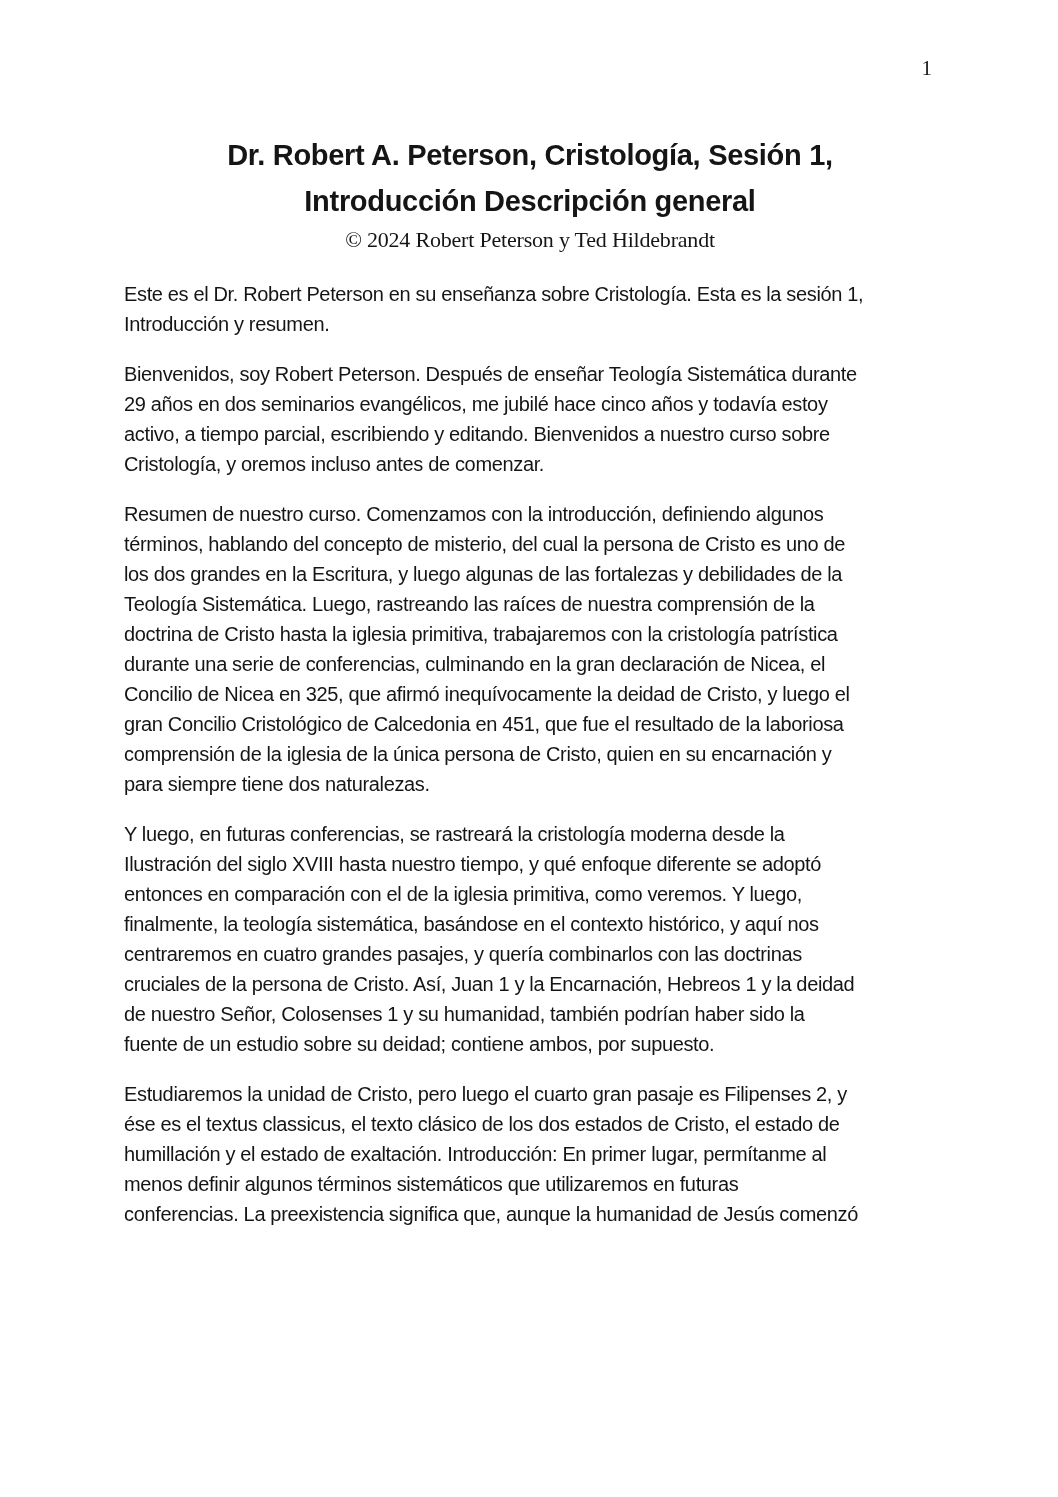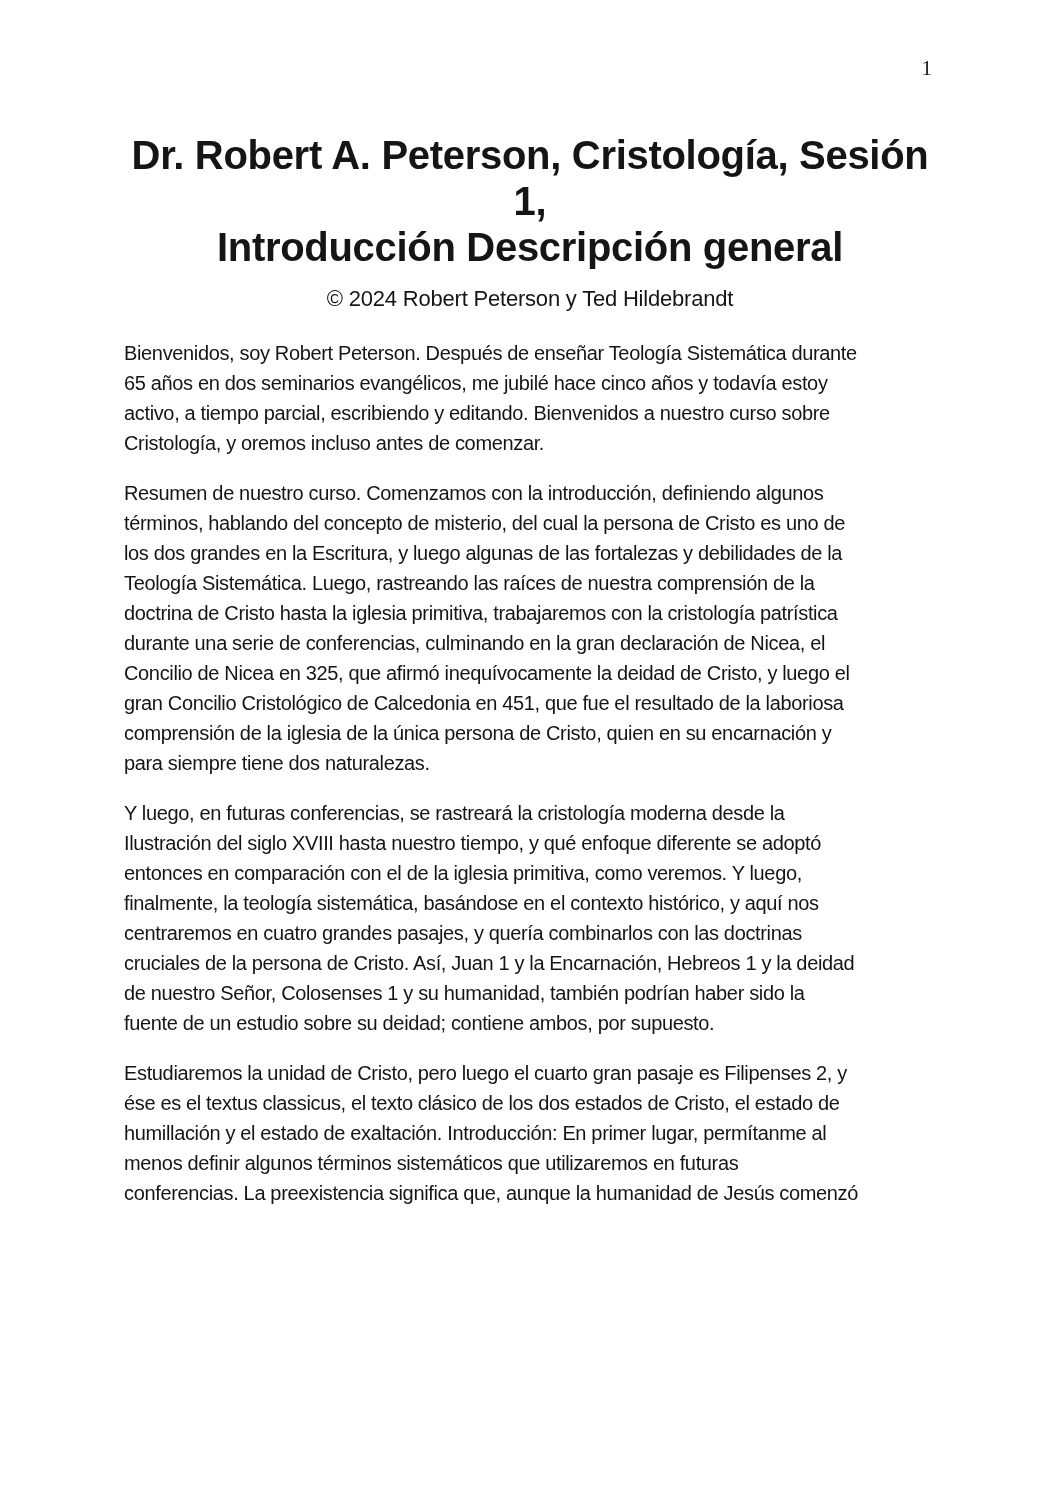--- a/index.html
+++ b/index.html
@@ -30,36 +30,37 @@
     line-height: 24px;
     color: var(--text);
   }
 
   .content {
     margin: 0 122px 0 124px; 
   }
 
   .doc-title {
     margin-top: 132px;
-    font-size: 40px;
+    font-size: 29px;
     font-weight: 700;
     line-height: 46px;
     text-align: center;
     letter-spacing: -0.3px;
     white-space: pre-line;
     color: var(--text);
   }
 
   .copyright {
-    margin-top: 16px;
+    margin-top: 3px;
     font-size: 22px;
     line-height: 26px;
     text-align: center;
     letter-spacing: -0.2px;
     white-space: pre-line;
+    font-family: Liberation Serif, serif;
   }
 
   .body-text {
     margin-top: 26px;
     font-size: 20px;
     line-height: 30px;
     letter-spacing: -0.35px;
   }
 
   .body-text p {
@@ -77,22 +78,24 @@
 
   <div class="content">
 
     <header>
       <h1 class="doc-title">Dr. Robert A. Peterson, Cristología, Sesión 1,
 Introducción Descripción general</h1>
       <div class="copyright">© 2024 Robert Peterson y Ted Hildebrandt</div>
     </header>
 
     <main class="body-text">
+      <p>Este es el Dr. Robert Peterson en su enseñanza sobre Cristología. Esta es la sesión 1,
+Introducción y resumen.</p>
       <p>Bienvenidos, soy Robert Peterson. Después de enseñar Teología Sistemática durante
-65 años en dos seminarios evangélicos, me jubilé hace cinco años y todavía estoy
+29 años en dos seminarios evangélicos, me jubilé hace cinco años y todavía estoy
 activo, a tiempo parcial, escribiendo y editando. Bienvenidos a nuestro curso sobre
 Cristología, y oremos incluso antes de comenzar.</p>
       <p>Resumen de nuestro curso. Comenzamos con la introducción, definiendo algunos
 términos, hablando del concepto de misterio, del cual la persona de Cristo es uno de
 los dos grandes en la Escritura, y luego algunas de las fortalezas y debilidades de la
 Teología Sistemática. Luego, rastreando las raíces de nuestra comprensión de la
 doctrina de Cristo hasta la iglesia primitiva, trabajaremos con la cristología patrística
 durante una serie de conferencias, culminando en la gran declaración de Nicea, el
 Concilio de Nicea en 325, que afirmó inequívocamente la deidad de Cristo, y luego el
 gran Concilio Cristológico de Calcedonia en 451, que fue el resultado de la laboriosa

